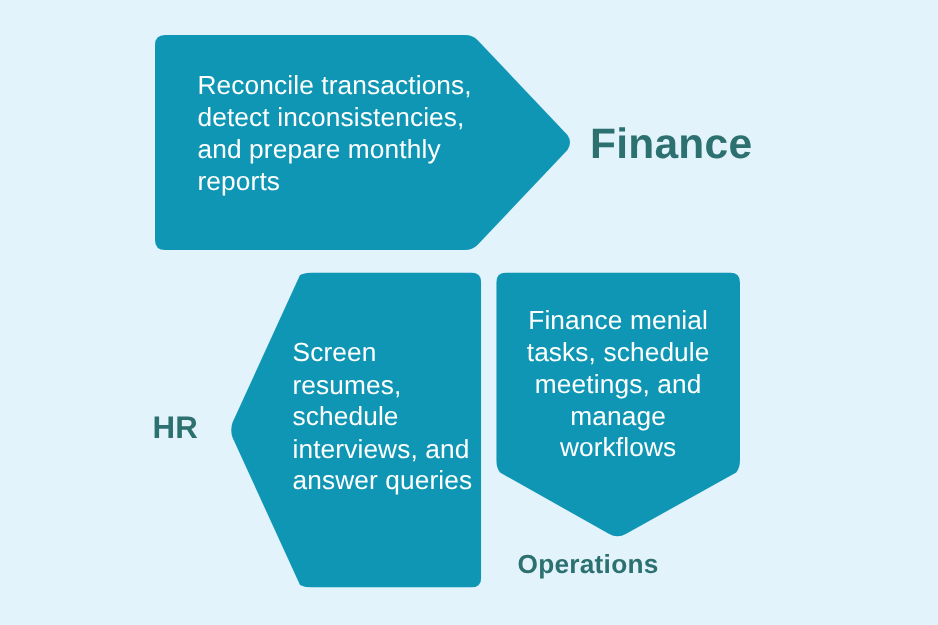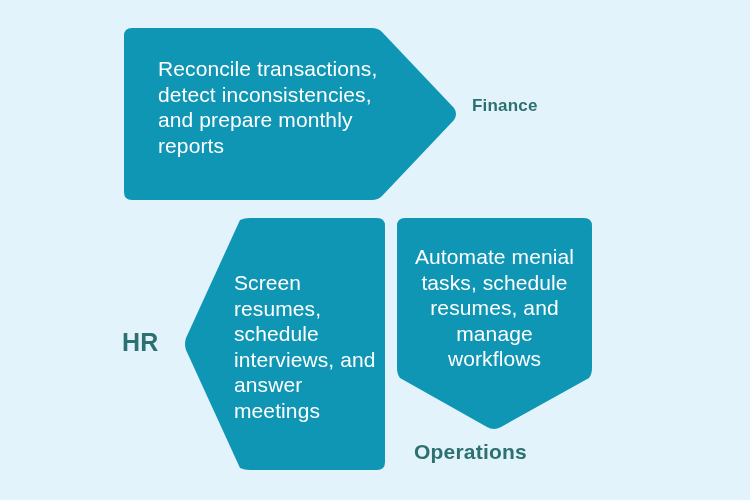--- a/index.html
+++ b/index.html
@@ -49,21 +49,21 @@
   #finance-text {
     left: 34px;
     top: 28px;
     width: 240px;
     text-align: left;
   }
   #label-finance {
     position: absolute;
     left: 472px;
     top: 96px;
-    font-size: 17px;
+    font-size: 34px;
     font-weight: bold;
     color: #2d7070;
     letter-spacing: 0.2px;
   }
 
   
   #group-hr {
     left: 184px;
     top: 218px;
     width: 201px;
@@ -139,35 +139,35 @@
                L 193 0
                Q 201 0 201 8
                L 201 244
                Q 201 252 193 252
                L 66 252
                Q 60 252 56 250
                L 2 132
                Q 0 126 2 120
                L 56 2 Z" fill="#0f96b4"></path>
     </svg>
-    <div class="shape-text" id="hr-text">Screen resumes, schedule interviews, and answer meetings</div>
+    <div class="shape-text" id="hr-text">Screen resumes, schedule interviews, and answer queries</div>
   </div>
   <div id="label-hr">HR</div>
 
   <div class="shape-group" id="group-operations">
     <svg class="shape-svg" width="195" height="212" viewBox="0 0 195 212">
       <path d="M 8 0
                L 187 0
                Q 195 0 195 8
                L 195 150
                Q 195 156 192 160
                L 104 209
                Q 97 213 90 209
                L 3 160
                Q 0 156 0 150
                L 0 8
                Q 0 0 8 0 Z" fill="#0f96b4"></path>
     </svg>
-    <div class="shape-text" id="operations-text">Automate menial tasks, schedule resumes, and manage workflows</div>
+    <div class="shape-text" id="operations-text">Finance menial tasks, schedule meetings, and manage workflows</div>
   </div>
   <div id="label-operations">Operations</div>
 
 </div>
 
 </body></html>

